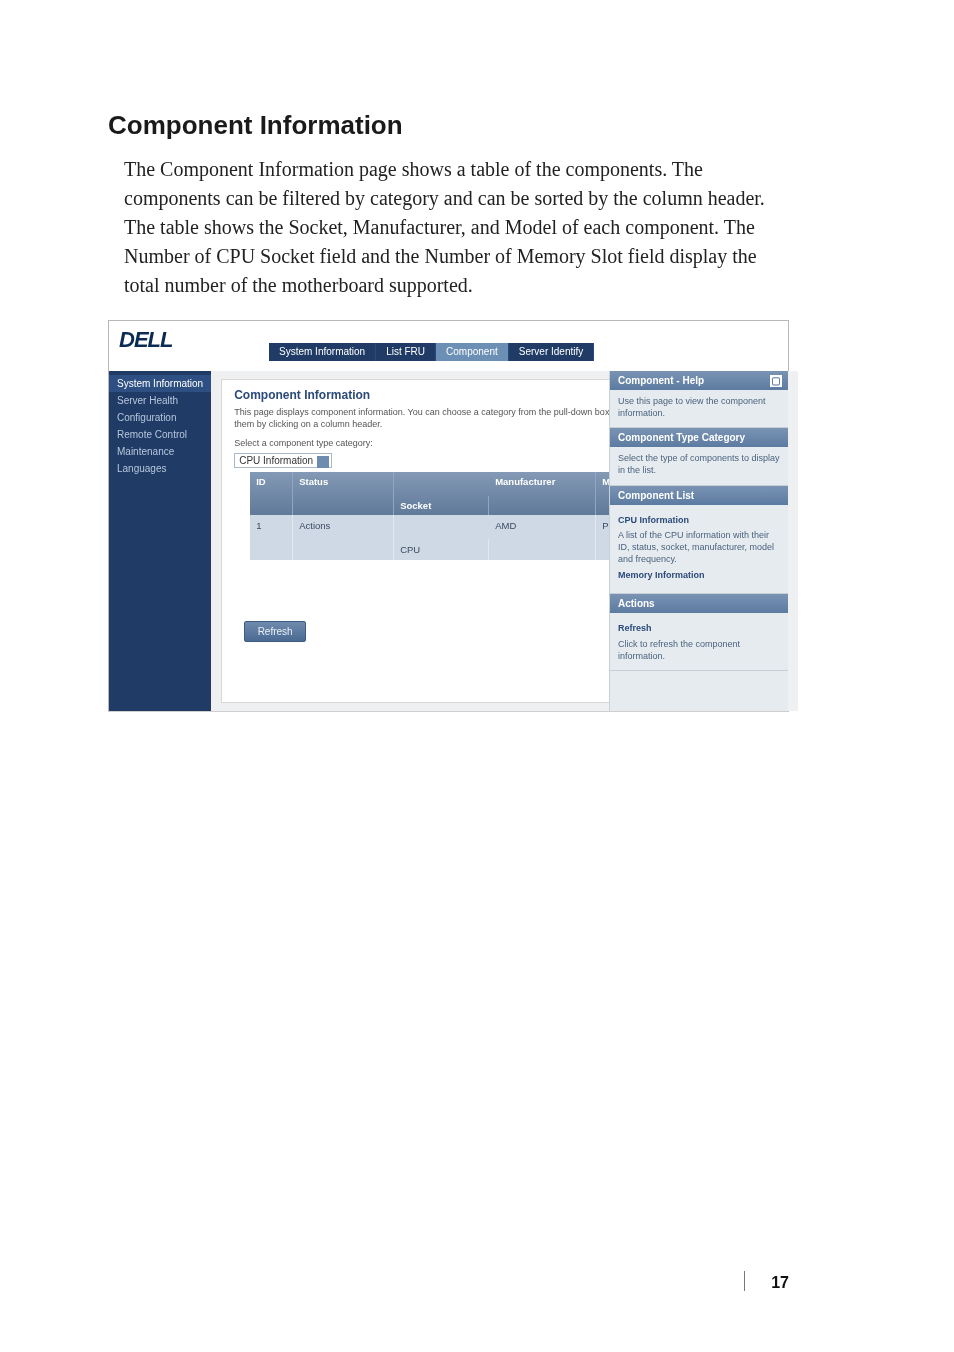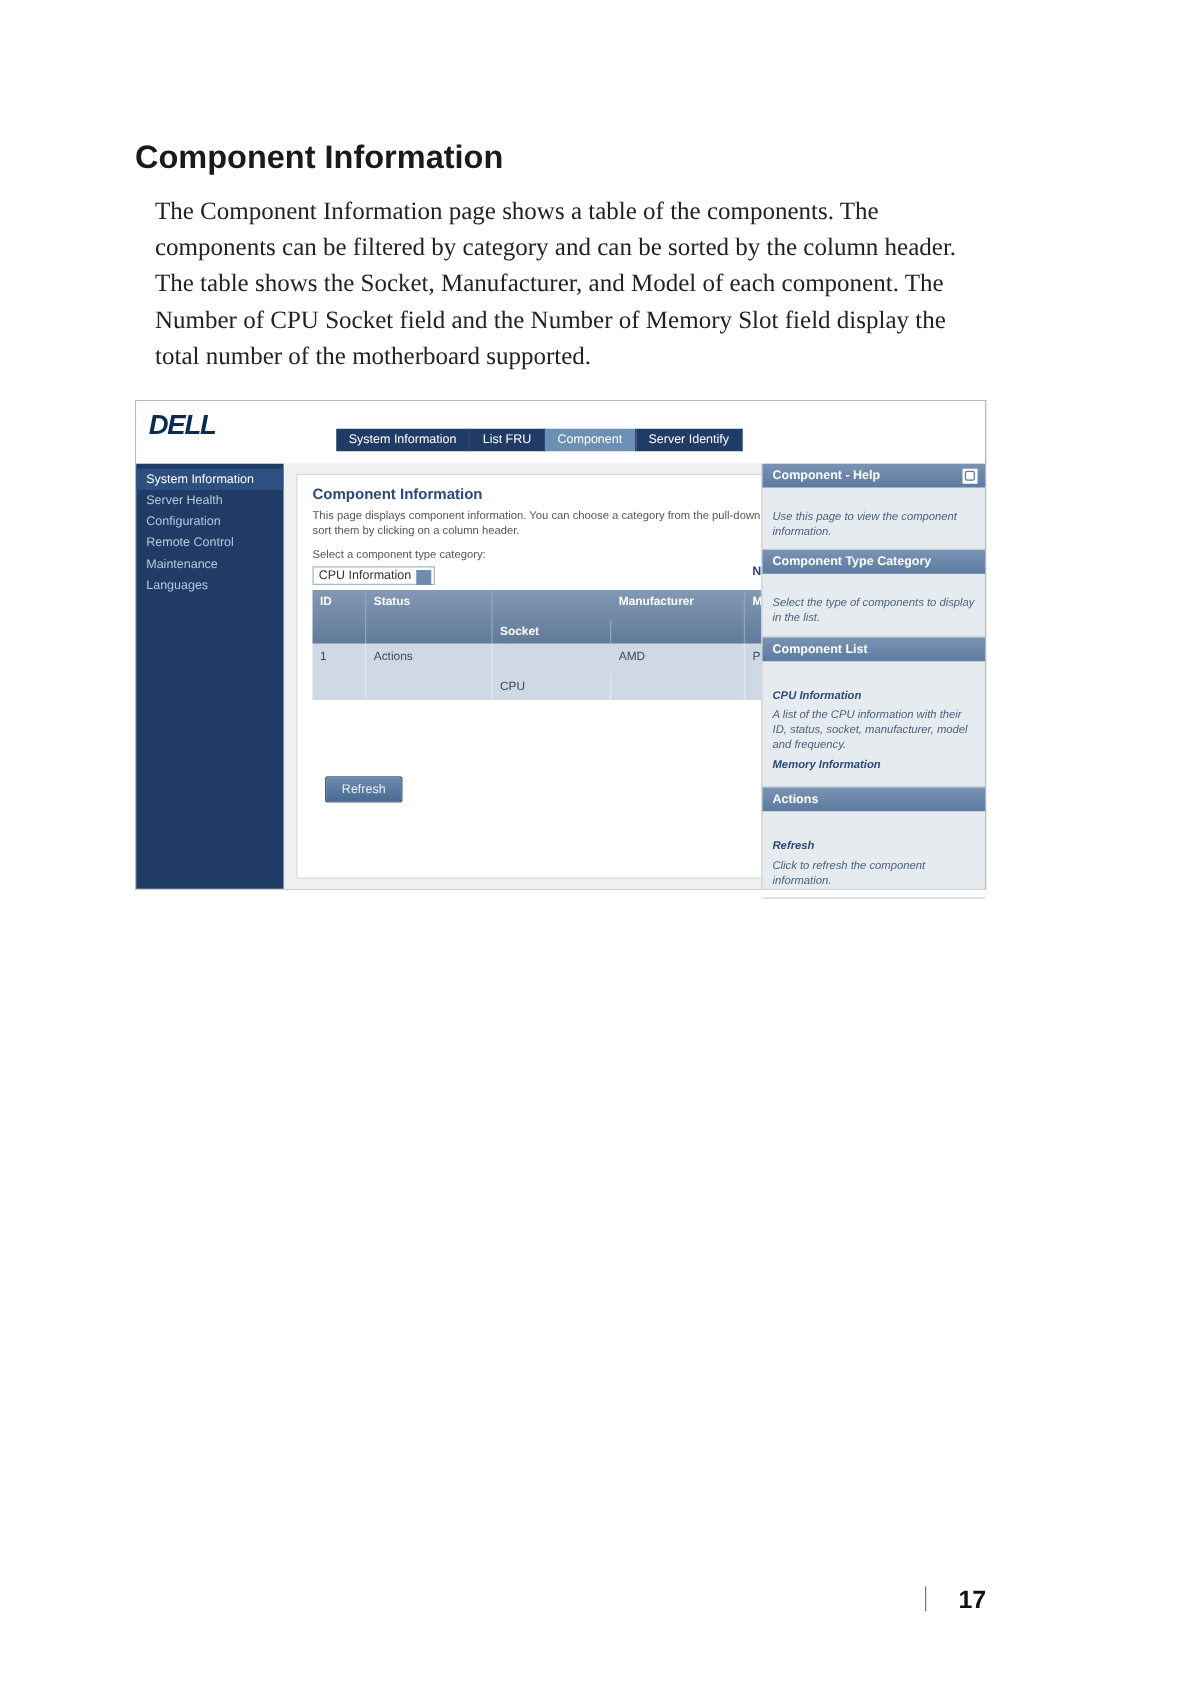--- a/index.html
+++ b/index.html
@@ -18,42 +18,42 @@
   .ss-side-item.sel{background:#2e4f82;color:#fff;}
   .ss-main{flex:1;position:relative;background:#eef0f1;padding:8px 10px 8px 10px;}
   .ss-card{background:#fff;border:1px solid #d7d7d7;height:100%;box-sizing:border-box;position:relative;}
   .ss-card-title{font-size:12px;font-weight:bold;color:#2b4a7a;padding:8px 12px 4px;}
   .ss-card-desc{font-size:9px;color:#555;padding:0 12px 6px;line-height:1.35;}
   .ss-selrow{padding:0 12px 4px;}
   .ss-sel-label{font-size:9px;color:#555;display:block;margin:2px 0 2px;}
   .ss-select{font-size:10px;border:1px solid #a9b7c6;background:#fff;padding:1px 18px 1px 4px;display:inline-block;position:relative;color:#333;}
   .ss-select .chev{position:absolute;right:2px;top:2px;width:12px;height:12px;background:#6e8bb0;}
   .ss-sockets{font-size:10px;font-weight:bold;color:#2b4a7a;position:absolute;right:14px;top:72px;}
-  .ss-table{padding:0 12px;}
+  .ss-table{padding:0 28px;}
   .ss-thead,.ss-trow{display:flex;font-size:9.5px;}
   .ss-thead{background:linear-gradient(#8399b5,#617a9a);color:#fff;font-weight:bold;}
   .ss-thead>div{padding:4px 6px;border-right:1px solid #90a6c4;}
   .ss-thead>div:last-child{border-right:0;}
   .ss-trow{background:#cfd9e6;color:#3a4a60;}
   .ss-trow>div{padding:5px 6px;border-right:1px solid #e1e8f1;}
   .ss-trow>div:last-child{border-right:0;}
   .c-id{width:30px;}
   .c-status{width:88px;}
   .c-socket{width:82px;margin-top:24px;}
   .c-manu{width:94px;}
   .c-model{width:90px;}
   .c-freq{flex:1;}
   .ss-refresh{position:absolute;left:22px;bottom:60px;width:60px;text-align:center;font-size:10px;color:#e9eef6;background:linear-gradient(#6f8bad,#4a6a93);padding:4px 0;border-radius:2px;border:1px solid #3e5d86;}
   .ss-help{position:absolute;right:0;top:0;bottom:0;width:178px;background:#e6ebef;border-left:1px solid #c9d1d8;}
   .hp-block{border-bottom:1px solid #c5cfd8;}
   .hp-head{background:linear-gradient(#7a93b3,#5c7ba1);color:#fff;font-size:10px;font-weight:bold;padding:4px 8px;position:relative;}
   .hp-head .x{position:absolute;right:6px;top:4px;width:12px;height:12px;background:#fff;color:#5c7ba1;font-size:10px;text-align:center;line-height:12px;}
-  .hp-body{font-size:9px;color:#4b627f;padding:18px 8px 8px;line-height:1.3;font-style:italic;}
+  .hp-body{font-size:9px;color:#4b627f;padding:6px 8px 8px;line-height:1.3;}
   .hp-sub{font-size:9px;font-weight:bold;color:#2b4a7a;margin:4px 0;}
-  .page-num{position:absolute;right:96px;bottom:60px;font-family:"Helvetica Neue",Arial,sans-serif;font-size:20px;font-weight:700;color:#111;}
+  .page-num{position:absolute;right:96px;bottom:60px;font-family:"Helvetica Neue",Arial,sans-serif;font-size:16px;font-weight:700;color:#111;}
   .page-num .sep{display:inline-block;width:1px;height:20px;background:#777;vertical-align:-3px;margin-right:26px;}
 </style>
 </head>
 <body>
 
 <div class="page">
   <h2 class="section-title">Component Information</h2>
   <p class="body-text">The Component Information page shows a table of the components. The components can be filtered by category and can be sorted by the column header. The table shows the Socket, Manufacturer, and Model of each component. The Number of CPU Socket field and the Number of Memory Slot field display the total number of the motherboard supported.</p>
 
   <div class="screenshot">

